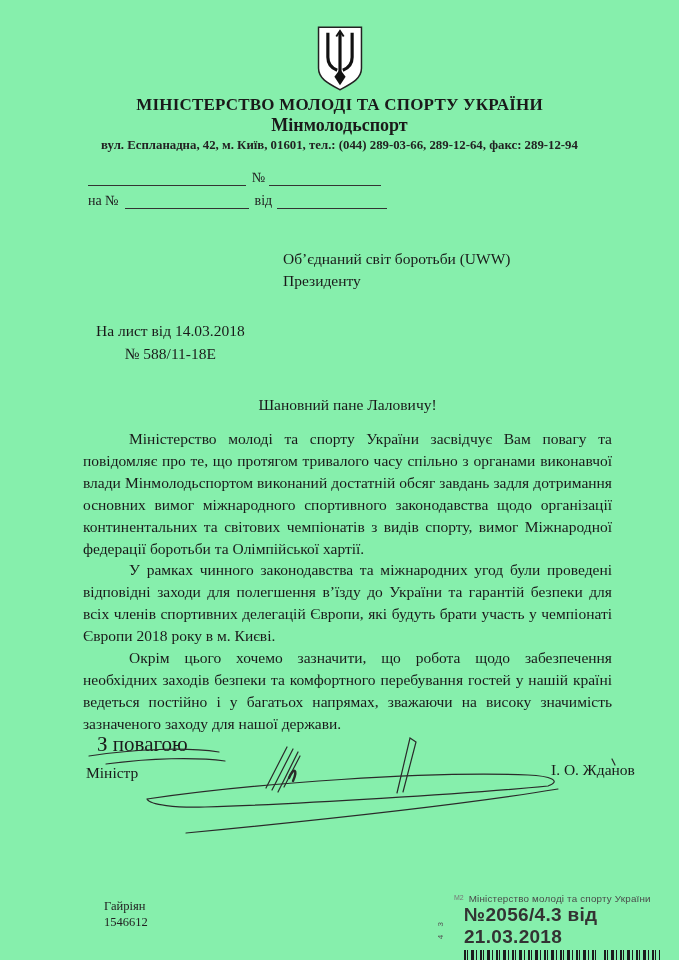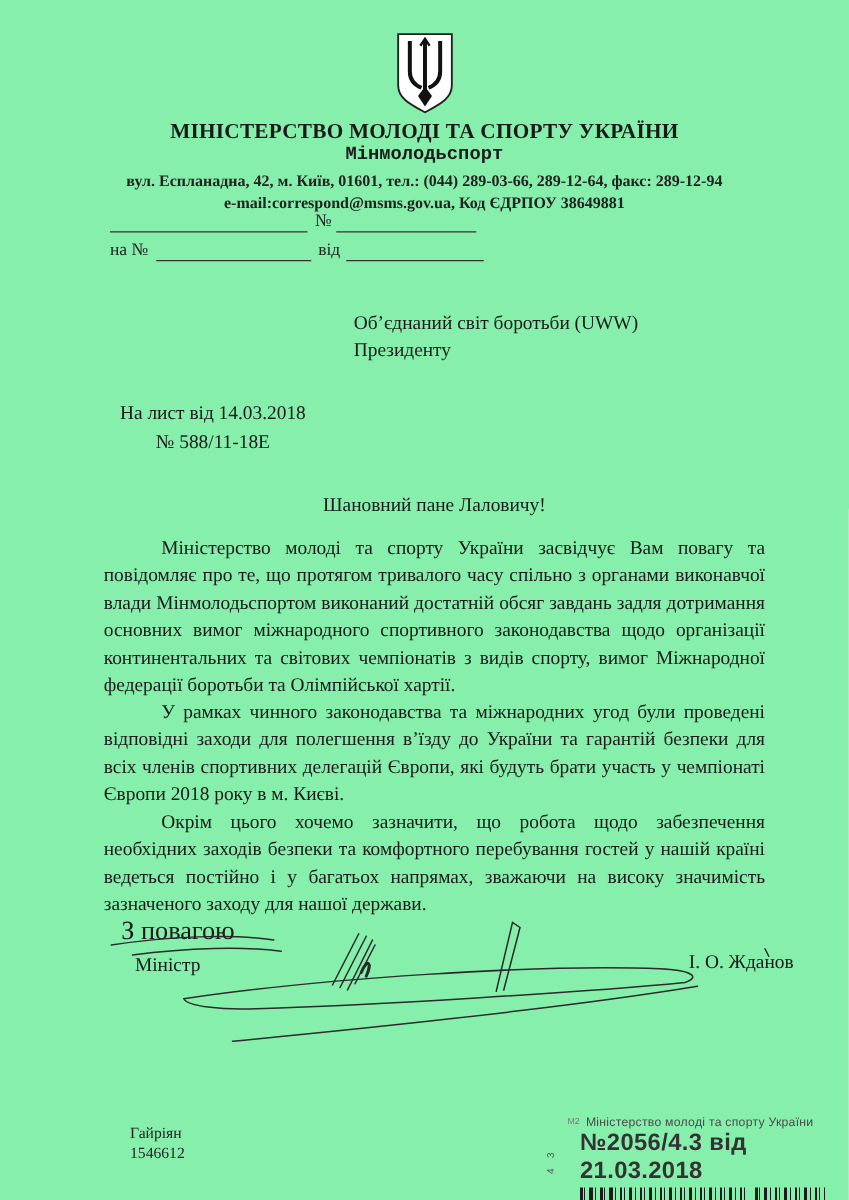--- a/index.html
+++ b/index.html
@@ -13,21 +13,21 @@
     color:#1a1a1a;
   }
   
   .emblem{position:absolute;top:24px;left:50%;transform:translateX(-50%);}
   .ministry-name{
     position:absolute;top:95px;left:0;width:100%;
     text-align:center;font-weight:bold;font-size:17px;letter-spacing:.2px;
   }
   .ministry-short{
     position:absolute;top:115px;left:0;width:100%;
-    text-align:center;font-weight:bold;font-size:15px;font-family:Liberation Mono, monospace;
+    text-align:center;font-weight:bold;font-size:18px;
   }
   .addr-line{
     position:absolute;top:138px;left:0;width:100%;
     text-align:center;font-size:12.8px;font-weight:bold;color:#222;
   }
   .email-line{
     position:absolute;top:155px;left:0;width:100%;
     text-align:center;font-size:12.8px;font-weight:bold;color:#222;
   }
   
@@ -57,21 +57,21 @@
   }
   .body-text{
     position:absolute;left:83px;top:428px;width:529px;
   }
   .body-text p{
     margin:0;font-size:15.5px;line-height:21.9px;
     text-align:justify;text-indent:46px;
   }
   
   .valediction{position:absolute;left:97px;top:732px;font-size:21px;}
-  .signer-title{position:absolute;left:108px;top:764px;font-size:15.5px;}
+  .signer-title{position:absolute;left:86px;top:764px;font-size:15.5px;}
   .signer-name{position:absolute;left:551px;top:761px;font-size:15.5px;}
   .sig-svg{position:absolute;left:0;top:0;pointer-events:none;}
   
   .executor{
     position:absolute;left:104px;top:898px;
     font-size:12.5px;line-height:16px;color:#222;
   }
   
   .stamp{
     position:absolute;left:438px;top:893px;width:236px;
@@ -110,21 +110,20 @@
       <path d="M43 9 V35 C43 43 38 47 33 49" fill="none" stroke="#111" stroke-width="3.4"></path>
       <path d="M30 9 V52" fill="none" stroke="#111" stroke-width="3.4"></path>
       <path d="M26 13 L30 7 L34 13" fill="none" stroke="#111" stroke-width="2"></path>
       <path d="M30 48 L36 56 L30 65 L24 56 Z" fill="#111"></path>
     </svg>
   </div>
 
   <div class="ministry-name">МІНІСТЕРСТВО МОЛОДІ ТА СПОРТУ УКРАЇНИ</div>
   <div class="ministry-short">Мінмолодьспорт</div>
   <div class="addr-line">вул. Еспланадна, 42, м. Київ, 01601, тел.: (044) 289-03-66, 289-12-64, факс: 289-12-94</div>
-  <div class="email-line">e-mail:correspond@msms.gov.ua, Код ЄДРПОУ 38649881</div>
 
   <div class="ref-row ref-row-1">
     <span class="blank b1"></span><span class="sp"></span><span class="ref-label">№</span><span class="blank b2"></span>
   </div>
   <div class="ref-row ref-row-2">
     <span class="ref-label">на №</span><span class="blank b3"></span><span class="sp"></span><span class="ref-label">від</span><span class="blank b4"></span>
   </div>
 
   <div class="recipient">
     <div>Об’єднаний світ боротьби (UWW)</div>

